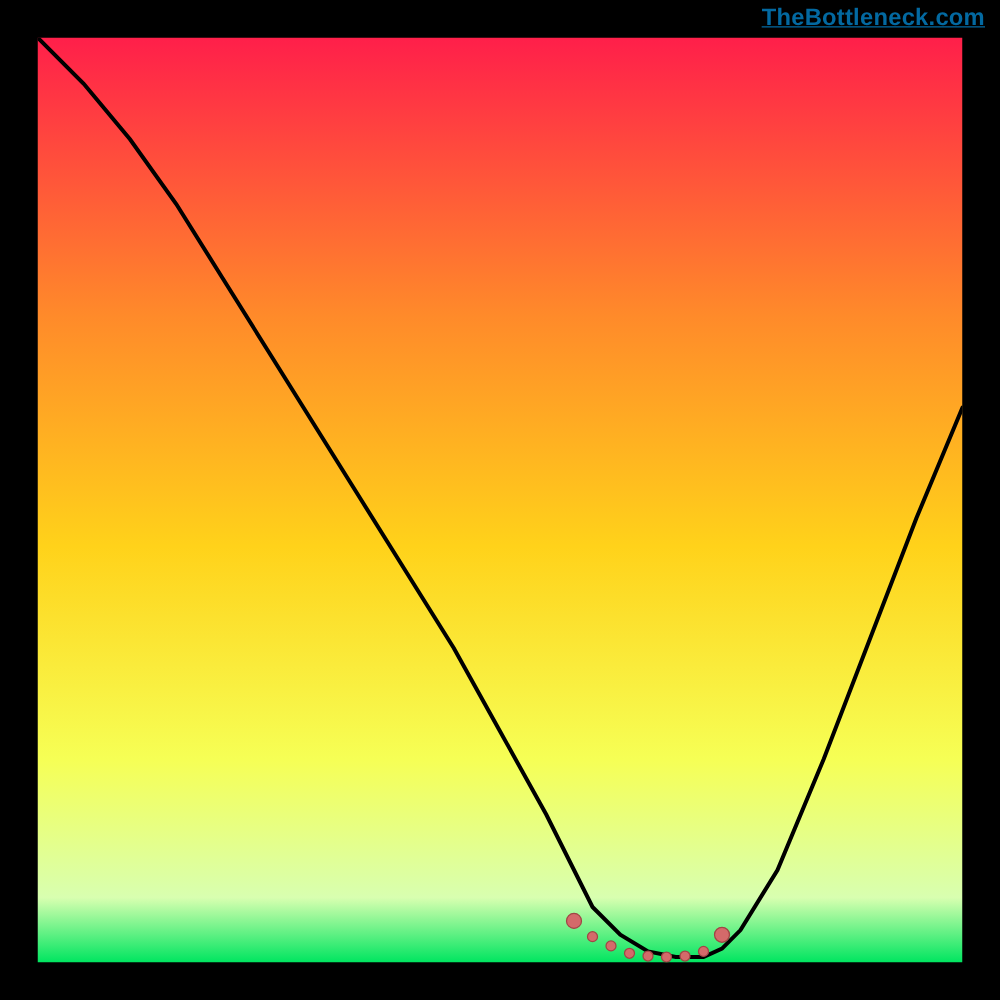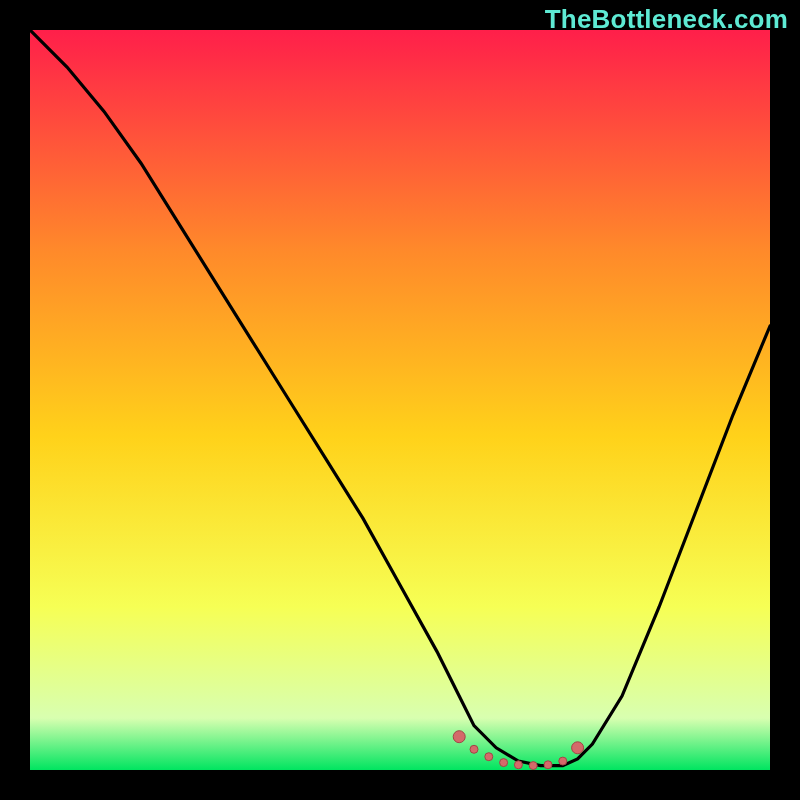--- a/index.html
+++ b/index.html
@@ -14,25 +14,26 @@
   .frame {
     position: relative;
     width: 800px;
     height: 800px;
     background: #000;
   }
   .watermark {
     position: absolute;
     top: 4px;
     right: 12px;
-    color: #5eead4;
-    font-size: 26px;
+    color: #0369a1;
+    font-size: 19px;
     font-weight: 600;
     letter-spacing: 0.2px;
     z-index: 5;
+    text-decoration: underline;
   }
   .plot-wrap {
     position: absolute;
     left: 30px;
     top: 30px;
     width: 740px;
     height: 740px;
   }
   svg { display: block; }
 </style>

